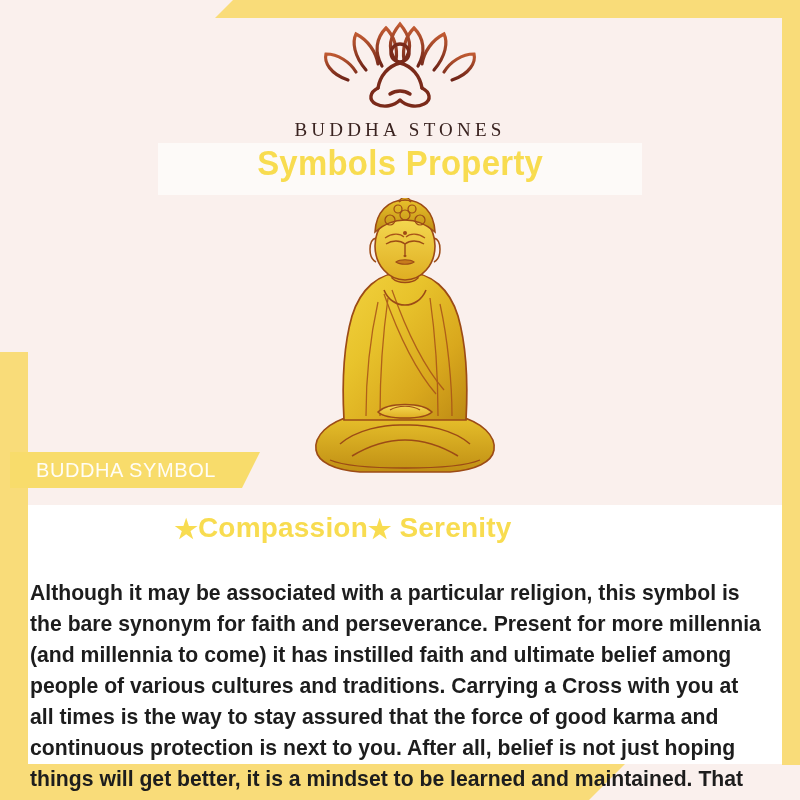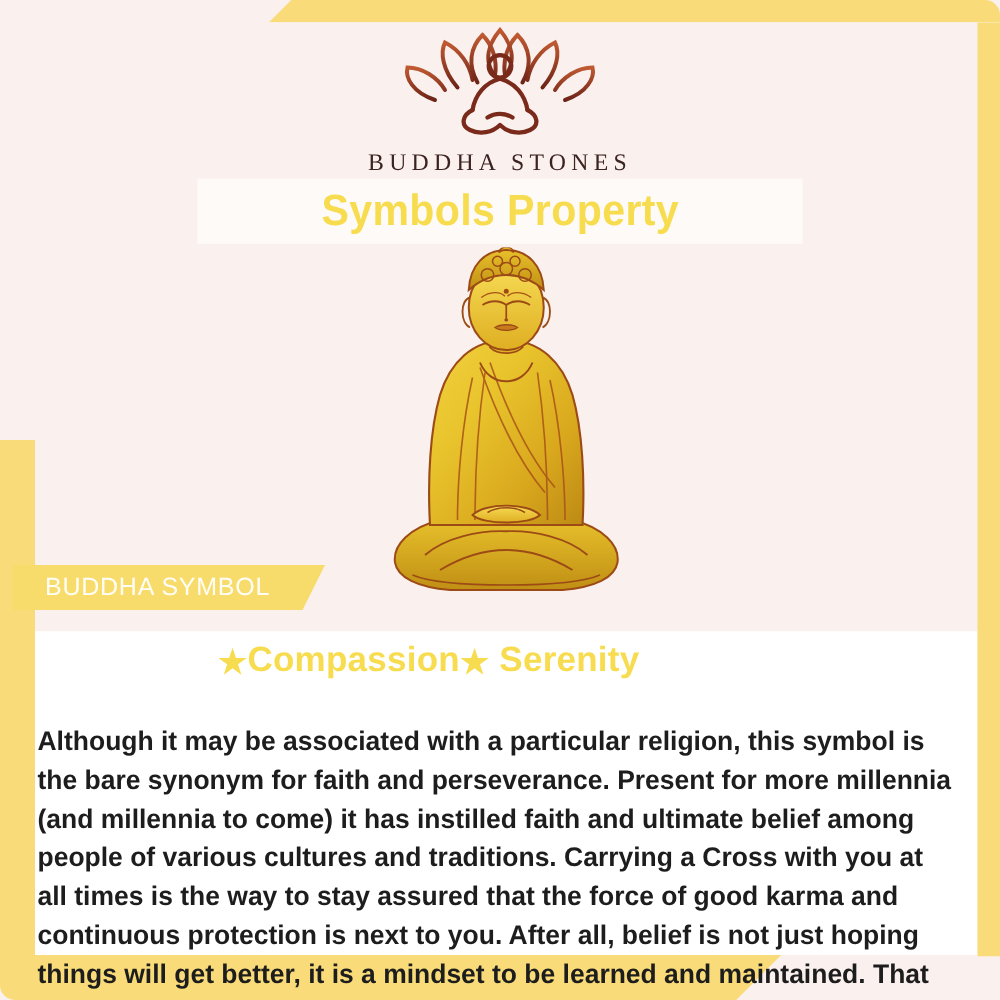--- a/index.html
+++ b/index.html
@@ -13,21 +13,20 @@
     font-family: "Liberation Sans", sans-serif;
     background: #faf0ed;
   }
 
   .poster {
     position: relative;
     width: 800px;
     height: 800px;
     background: #faf0ed;
     overflow: hidden;
-    border-radius: 12px;
   }
 
   
   .frame-top {
     position: absolute;
     top: 0;
     left: 215px;
     width: 585px;
     height: 18px;
     background: #f9dc79;
@@ -88,21 +87,20 @@
 
   
   .title-band {
     position: absolute;
     top: 143px;
     left: 158px;
     width: 484px;
     height: 52px;
     background: #fdfaf8;
     display: flex;
-    align-items: center;
     justify-content: center;
     z-index: 3;
   }
   .title-text {
     font-family: "Liberation Sans Narrow", "Liberation Sans", sans-serif;
     font-size: 35px;
     font-weight: bold;
     color: #f8dc50;
     letter-spacing: 0.3px;
     transform: scaleX(0.94);

